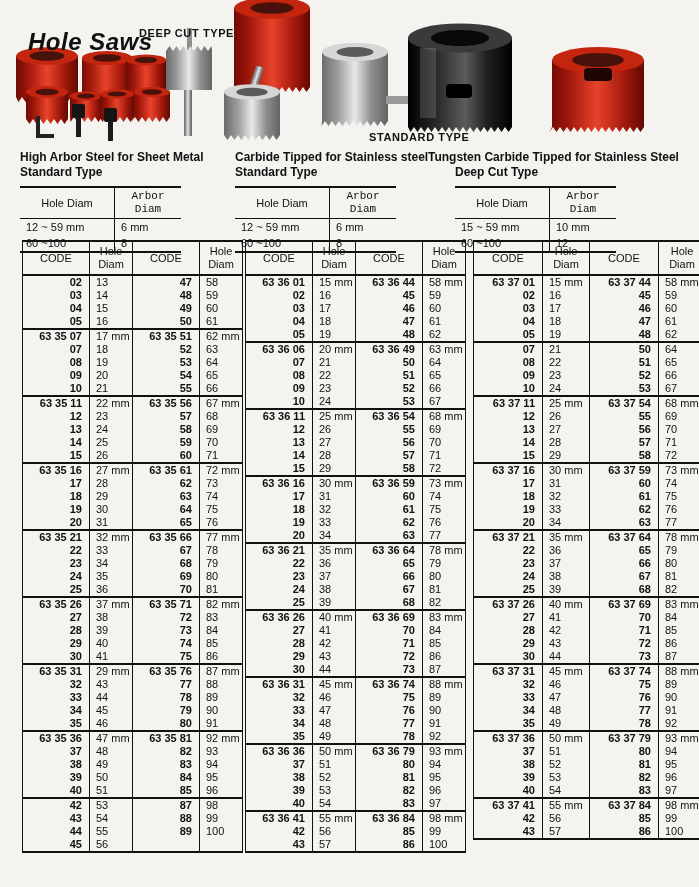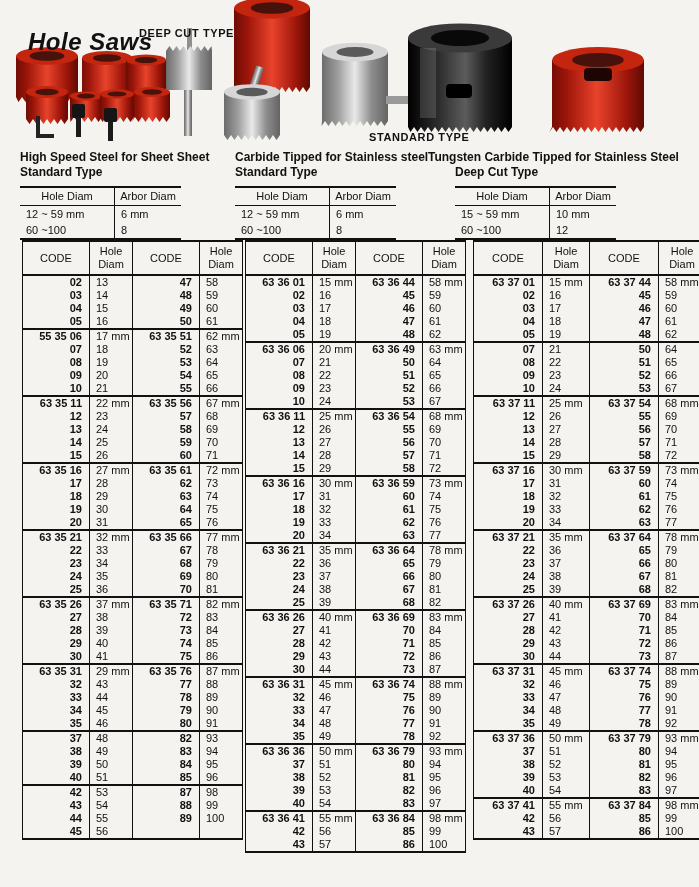--- a/index.html
+++ b/index.html
@@ -19,21 +19,21 @@
   #section-0{left:20px;width:205px;}
   #section-1{left:235px;width:212px;}
   #section-2{left:428px;width:266px;}
   .section-title,.section-subtitle{font-size:12px;font-weight:bold;line-height:15px;}
   #section-2 .section-subtitle,#section-2 .spec{margin-left:27px;}
   table.spec{border-collapse:collapse;margin-top:6px;font-size:11px;
              border-top:2px solid #111;border-bottom:2px solid #111;}
   .spec th{font-weight:normal;border-bottom:1px solid #111;padding:2px 4px;text-align:center;line-height:13px;}
   .spec td{padding:1px 6px;line-height:14px;white-space:nowrap;}
   .spec th+th,.spec td+td{border-left:1px solid #111;}
-  .spec .c1{width:86px;} .spec .c2{width:58px;}
+  .spec .c1{width:86px;} .spec .c2{width:58px;font-family:Liberation Mono, monospace;}
 
   
   #main-tables{position:absolute;left:12px;top:240px;width:699px;height:647px;}
   table.family{position:absolute;top:0;border-collapse:collapse;font-size:11px;
                border:1px solid #111;border-top:2px solid #111;border-bottom:2px solid #111;
                table-layout:fixed;}
   #family-0{left:10px;} #family-1{left:233px;} #family-2{left:461px;}
   .family th{font-weight:normal;text-align:center;padding:3px 0;line-height:13px;
              border-bottom:2px solid #111;}
   .family th.code{width:66px;} .family th.diam{width:42px;}
@@ -125,21 +125,21 @@
         <rect x="446" y="84" width="26" height="14" rx="4" fill="#000"></rect>
         <rect x="420" y="48" width="16" height="70" fill="rgba(255,255,255,0.15)"></rect>
         <path d="M552,60 L644,60 L644,127 L640.5,132 L637,127 L633.5,132 L630,127 L626.5,132 L623,127 L619.5,132 L616,127 L612.5,132 L609,127 L605.5,132 L602,127 L598.5,132 L595,127 L591.5,132 L588,127 L584.5,132 L581,127 L577.5,132 L574,127 L570.5,132 L567,127 L563.5,132 L560,127 L556.5,132 L553,127 L549.5,132 L552,127 Z" fill="url(#g-red)"></path>
         <ellipse cx="598" cy="60" rx="46" ry="12.88" fill="#c3250f"></ellipse>
         <ellipse cx="598" cy="60" rx="25.76" ry="7.084000000000001" fill="#47120b"></ellipse>
         <rect x="584" y="68" width="28" height="13" rx="4" fill="#1c0503"></rect>
       </g>
   </svg>
 
   <div class="section" id="section-0">
-    <div class="section-title">High Speed Steel for Sheet Sheet</div>
+    <div class="section-title">High Arbor Steel for Sheet Metal</div>
     <div class="section-subtitle">Standard Type</div>
     <table class="spec">
       <thead>
           <tr>
         <th class="c1">Hole Diam</th>
         <th class="c2">Arbor Diam</th>
       </tr>
         </thead>
       <tbody>
         <tr>
@@ -231,21 +231,21 @@
           </tr>
           <tr>
             <td class="code">05</td>
             <td class="diam">16</td>
             <td class="code">50</td>
             <td class="diam">61</td>
           </tr>
         </tbody>
         <tbody>
           <tr>
-            <td class="code">55 35 06</td>
+            <td class="code">63 35 07</td>
             <td class="diam">17 mm</td>
             <td class="code">63 35 51</td>
             <td class="diam">62 mm</td>
           </tr>
           <tr>
             <td class="code">07</td>
             <td class="diam">18</td>
             <td class="code">52</td>
             <td class="diam">63</td>
           </tr>
@@ -423,20 +423,26 @@
           </tr>
           <tr>
             <td class="code">35</td>
             <td class="diam">46</td>
             <td class="code">80</td>
             <td class="diam">91</td>
           </tr>
         </tbody>
         <tbody>
           <tr>
+            <td class="code">63 35 36</td>
+            <td class="diam">47 mm</td>
+            <td class="code">63 35 81</td>
+            <td class="diam">92 mm</td>
+          </tr>
+          <tr>
             <td class="code">37</td>
             <td class="diam">48</td>
             <td class="code">82</td>
             <td class="diam">93</td>
           </tr>
           <tr>
             <td class="code">38</td>
             <td class="diam">49</td>
             <td class="code">83</td>
             <td class="diam">94</td>

